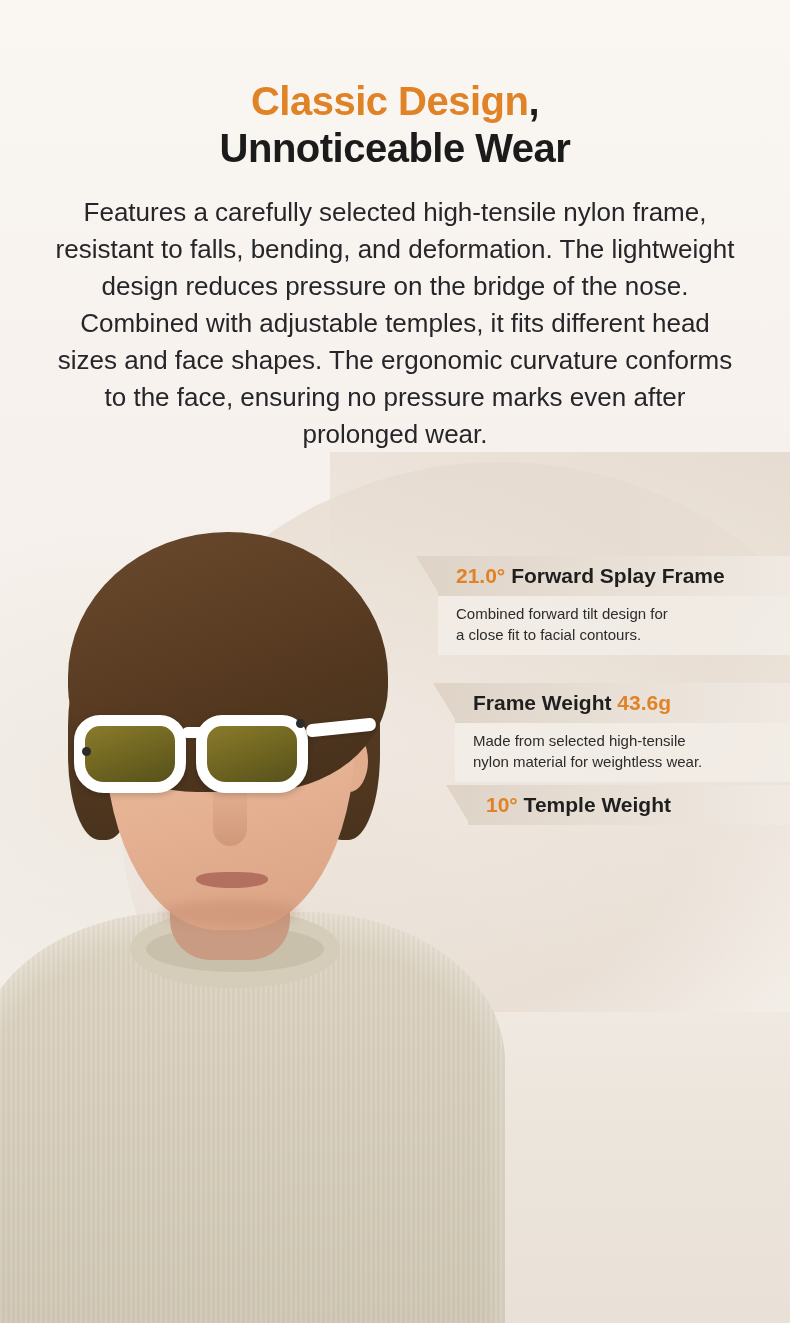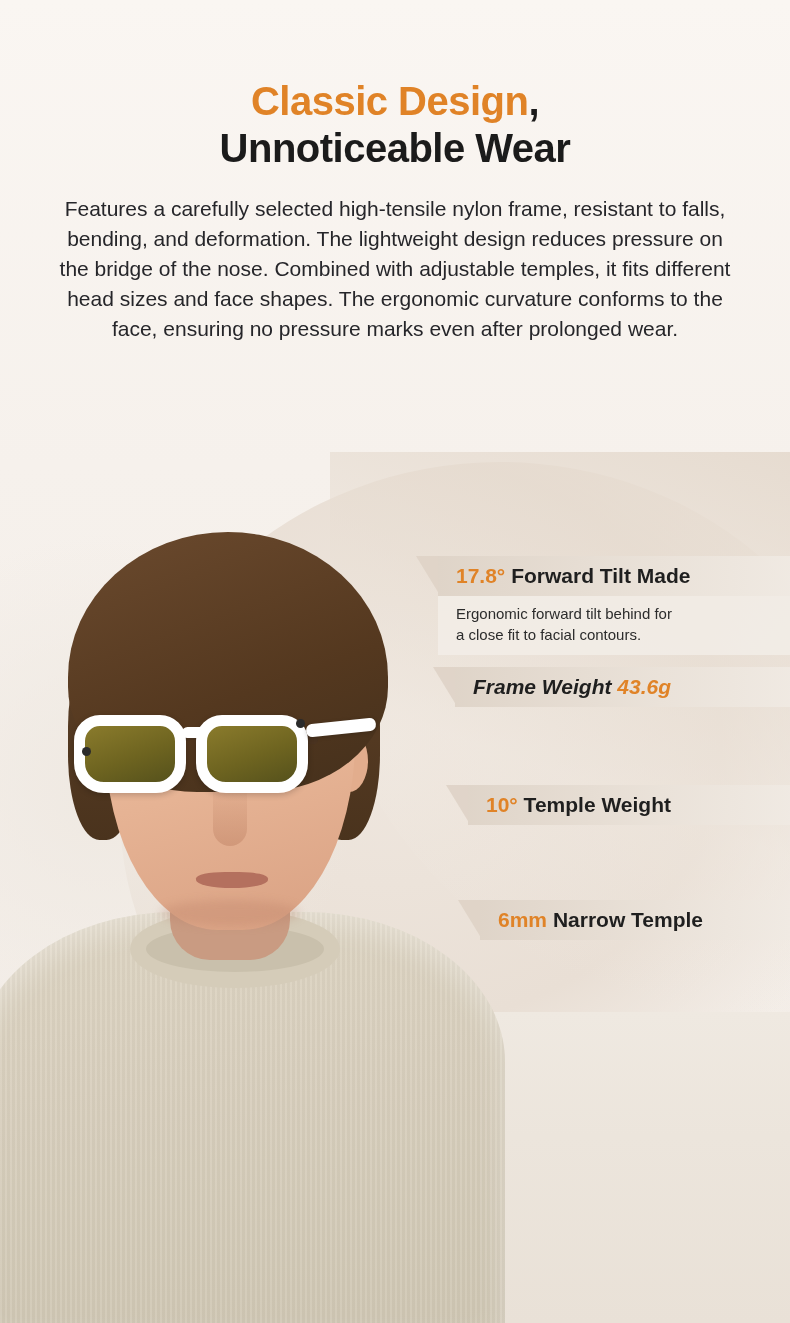--- a/index.html
+++ b/index.html
@@ -42,21 +42,21 @@
   }
   .title .accent {
     color: #e08327;
   }
   .title-line2 {
     display: block;
   }
   .subtitle {
     margin: 22px auto 0;
     width: 690px;
-    font-size: 21px;
+    font-size: 26px;
     line-height: 1.42;
     color: #26262a;
     text-align: center;
   }
 
   
   .photo-area {
     position: absolute;
     left: 0;
     top: 452px;
@@ -294,21 +294,21 @@
     display: block;
     padding: 8px 16px 10px 18px;
     background: rgba(243,238,232,.82);
     font-size: 15px;
     line-height: 1.36;
     color: #2c2c2c;
     white-space: pre-line;
   }
 
   .feature-1 { left: 438px; top: 104px; width: 352px; }
-  .feature-2 { left: 455px; top: 215px; width: 335px; font-style: italic; }
+  .feature-2 { left: 455px; top: 231px; width: 335px; }
   .feature-3 { left: 468px; top: 333px; width: 322px; }
   .feature-4 { left: 480px; top: 448px; width: 310px; }
 
   .feature-2 .feature-head, .feature-2 .feature-head::before { }
 </style>
 </head>
 <body>
 
 <div class="page">
 
@@ -348,32 +348,33 @@
         <div class="bridge"></div>
         <div class="temple"></div>
         <div class="cam-dot cam-dot-l"></div>
         <div class="cam-dot cam-dot-r"></div>
       </div>
     </div>
 
     <div class="features">
 
       <div class="feature feature-1">
-        <span class="feature-head"><span class="feature-num">17.8°</span> <span>Forward Tilt Made</span></span>
-        <span class="feature-body">Ergonomic forward tilt behind for
+        <span class="feature-head"><span class="feature-num">21.0°</span> <span>Forward Splay Frame</span></span>
+        <span class="feature-body">Combined forward tilt design for
 a close fit to facial contours.</span>
       </div>
 
       <div class="feature feature-2">
         <span class="feature-head"><span>Frame Weight</span> <span class="feature-num">43.6g</span></span>
+        <span class="feature-body">Made from selected high-tensile
+nylon material for weightless wear.</span>
       </div>
 
       <div class="feature feature-3">
         <span class="feature-head"><span class="feature-num">10°</span> <span>Temple Weight</span></span>
       </div>
 
       <div class="feature feature-4">
-        <span class="feature-head"><span class="feature-num">6mm</span> <span>Narrow Temple</span></span>
       </div>
 
     </div>
   </div>
 </div>
 
 </body></html>

